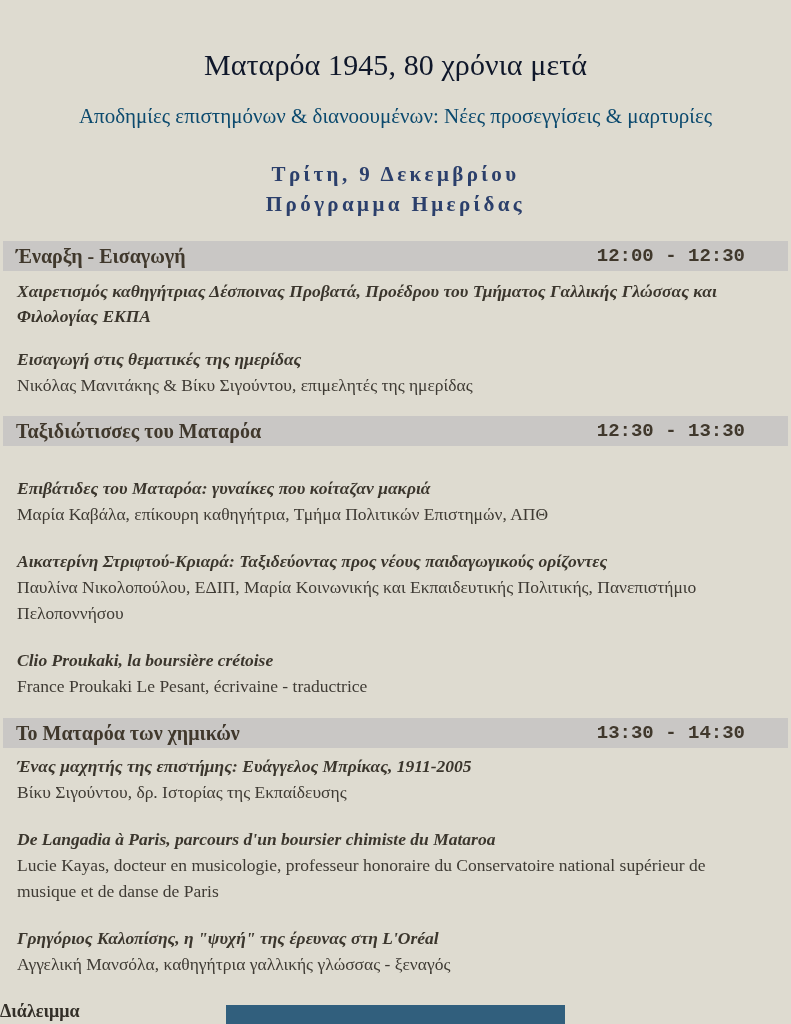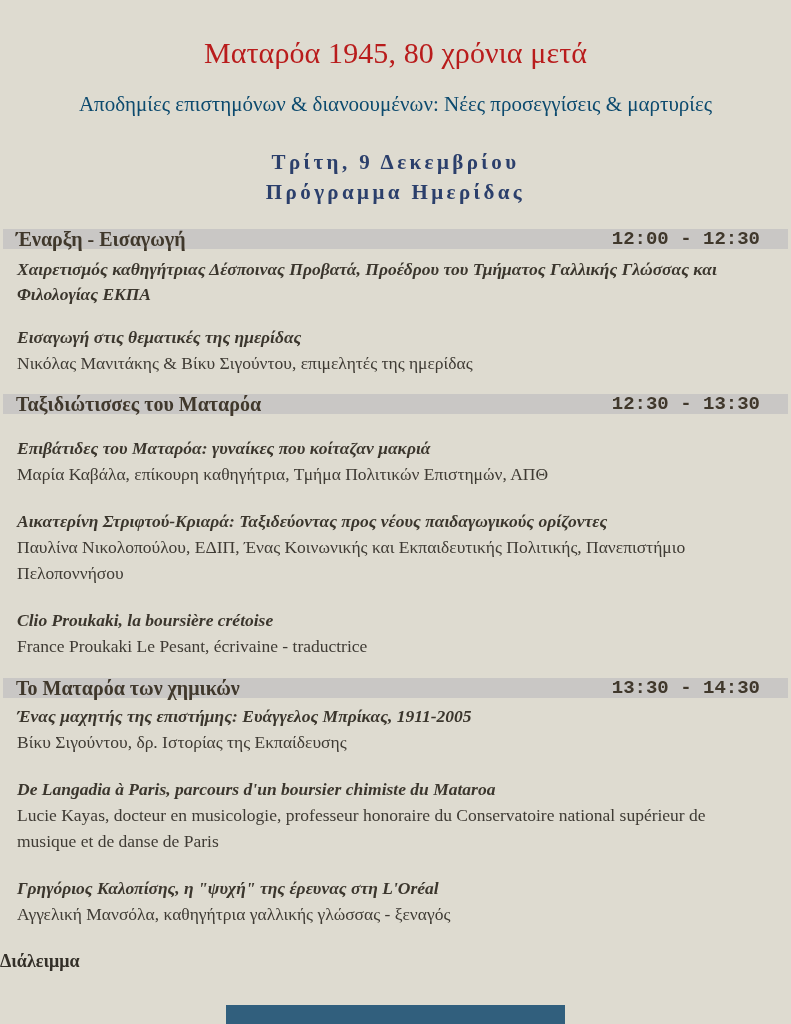--- a/index.html
+++ b/index.html
@@ -24,24 +24,24 @@
     box-sizing: border-box;
   }
 
   
   .header {
     padding-top: 36px;
     text-align: center;
   }
   .main-title {
     font-size: 30px;
-    color: #b91c1c;
+    color: #0f172a;
     letter-spacing: 0.1px;
     line-height: 1.15;
-    margin: 0;
+    margin: 12px;
     font-weight: normal;
   }
   .subtitle {
     font-size: 21px;
     color: #0c4a6e;
     margin: 21px 0 0 0;
     font-weight: normal;
     line-height: 1.2;
   }
   .date-block {
@@ -57,25 +57,25 @@
 
   
   .sessions {
     margin-top: 22px;
   }
   .session { margin: 0; }
 
   .session-bar {
     background: #c9c7c5;
     margin: 0 3px 0 3px;
-    height: 20px;
+    height: 30px;
     display: flex;
     align-items: center;
     justify-content: space-between;
-    padding: 0 28px 0 13px;
+    padding: 0 43px 0 13px;
     box-sizing: border-box;
   }
   .session-title {
     font-size: 20px;
     font-weight: bold;
     color: #40382c;
     line-height: 1;
   }
   .session-time {
     font-size: 19px;
@@ -162,28 +162,28 @@
           <p class="talk-speaker">Νικόλας Μανιτάκης &amp; Βίκυ Σιγούντου, επιμελητές της ημερίδας</p>
         </div>
       </div>
     </div>
 
     <div class="session" style="margin-top:18px;">
       <div class="session-bar">
         <span class="session-title">Ταξιδιώτισσες του Ματαρόα</span>
         <span class="session-time">12:30 - 13:30</span>
       </div>
-      <div class="session-body" style="padding-top:22px;">
+      <div class="session-body" style="padding-top:30px;">
         <div class="talk" style="margin-bottom:22px;">
           <p class="talk-title">Επιβάτιδες του Ματαρόα: γυναίκες που κοίταζαν μακριά</p>
           <p class="talk-speaker">Μαρία Καβάλα, επίκουρη καθηγήτρια, Τμήμα Πολιτικών Επιστημών, ΑΠΘ</p>
         </div>
         <div class="talk" style="margin-bottom:22px;">
           <p class="talk-title">Αικατερίνη Στριφτού-Κριαρά: Ταξιδεύοντας προς νέους παιδαγωγικούς ορίζοντες</p>
-          <p class="talk-speaker">Παυλίνα Νικολοπούλου, ΕΔΙΠ, Ένας Κοινωνικής και Εκπαιδευτικής Πολιτικής, Πανεπιστήμιο Πελοποννήσου</p>
+          <p class="talk-speaker">Παυλίνα Νικολοπούλου, ΕΔΙΠ, Μαρία Κοινωνικής και Εκπαιδευτικής Πολιτικής, Πανεπιστήμιο Πελοποννήσου</p>
         </div>
         <div class="talk">
           <p class="talk-title">Clio Proukaki, la boursière crétoise</p>
           <p class="talk-speaker">France Proukaki Le Pesant, écrivaine - traductrice</p>
         </div>
       </div>
     </div>
 
     <div class="session" style="margin-top:19px;">
       <div class="session-bar">

